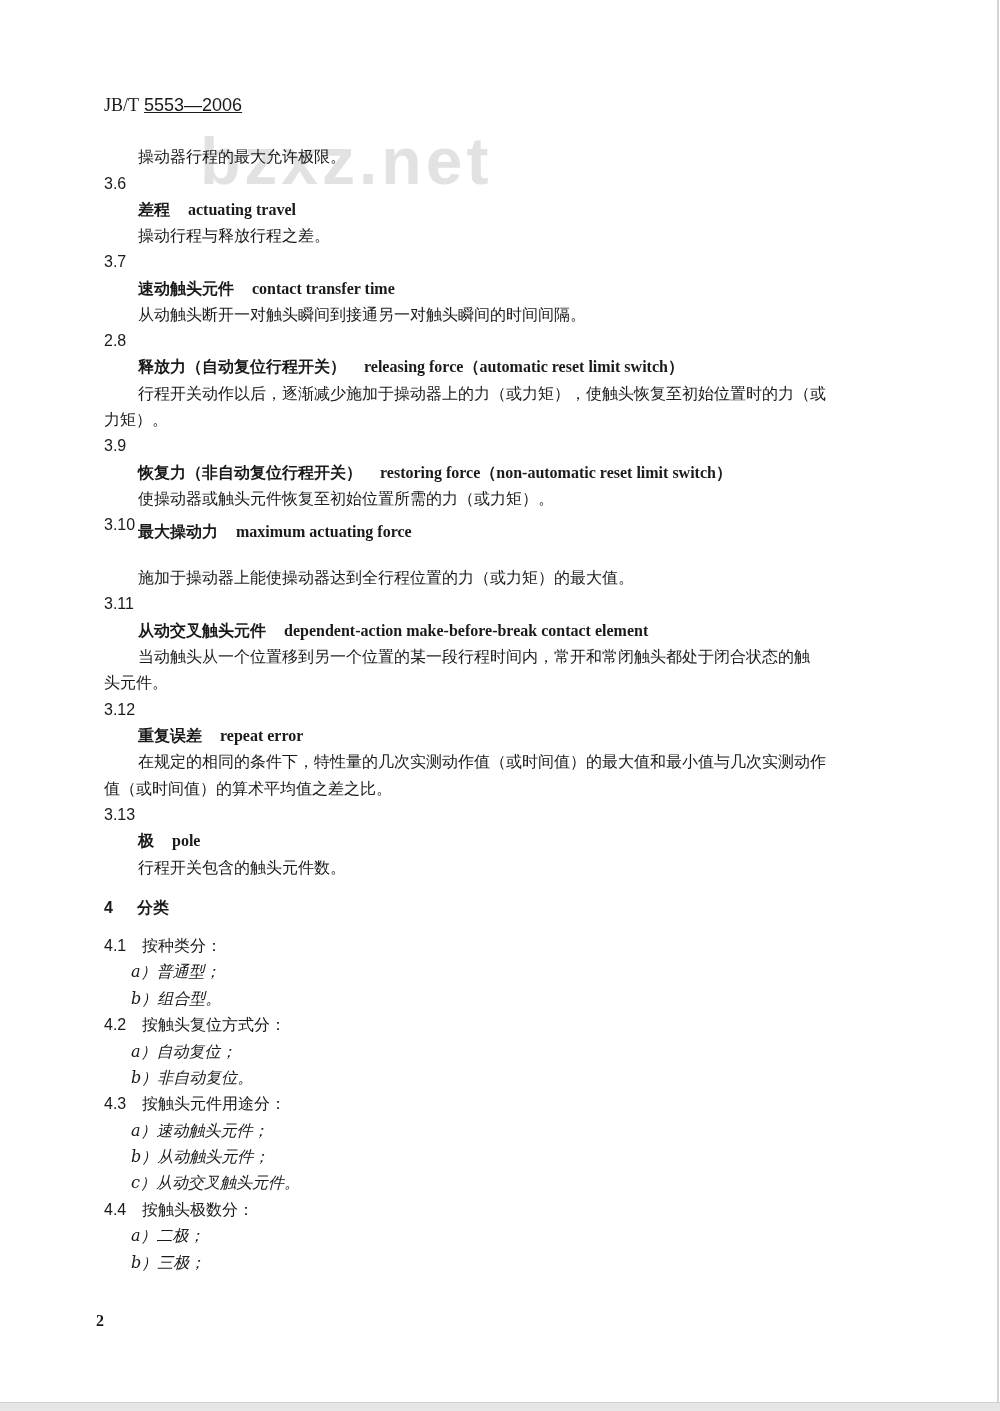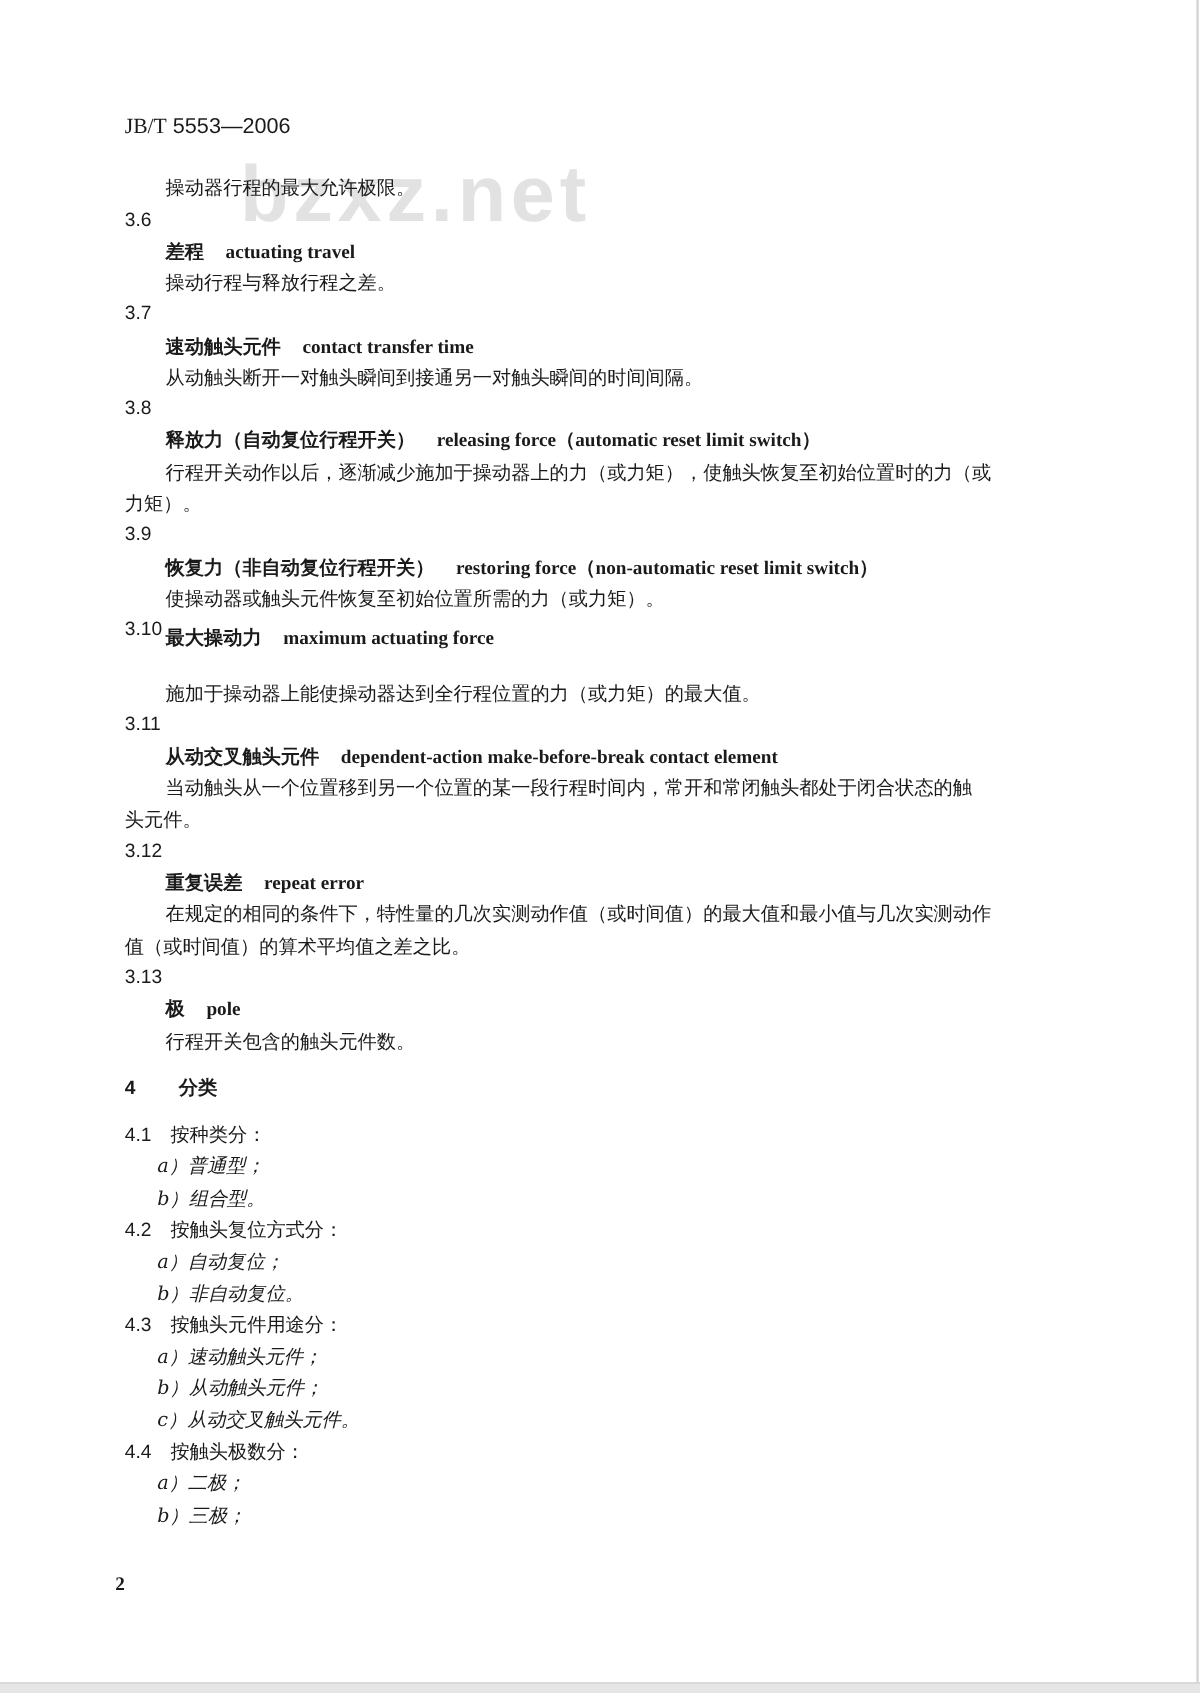--- a/index.html
+++ b/index.html
@@ -11,29 +11,29 @@
   .page-border-bottom { position: absolute; left: 0; top: 1402px; width: 1000px; height: 9px; background: #e6e6e6; border-top: 1px solid #d0d0d0; }
   .watermark {
     position: absolute; left: 200px; top: 128px; font-family: "Liberation Sans", sans-serif;
     font-weight: bold; font-size: 66px; letter-spacing: 4px; color: #e2e2e2; line-height: 1; z-index: 0;
   }
   .header-code {
     position: absolute; left: 104px; top: 95px; font-family: "Liberation Sans", sans-serif;
     font-size: 18px; font-weight: bold; z-index: 1;
   }
   .header-code .jb { font-family: "Liberation Serif", serif; font-weight: normal; }
-  .header-code .num { font-weight: normal; }
+  .header-code .num { font-weight: normal; text-decoration: underline; }
   .line { position: absolute; font-size: 16px; line-height: 20px; white-space: nowrap; z-index: 1; }
   .num-line { font-family: "Liberation Sans", sans-serif; font-size: 16px; left: 104px; }
   .term { left: 138px; font-weight: bold; }
   .term .en { font-family: "Liberation Serif", serif; font-weight: bold; margin-left: 18px; }
   .def { left: 138px; }
   .cont { left: 104px; }
   .sec { font-family: "Liberation Sans", sans-serif; font-weight: bold; font-size: 16px; left: 104px; }
-  .sec .title { margin-left: 36px; font-family: Liberation Sans, sans-serif; }
+  .sec .title { margin-left: 24px; font-family: Liberation Sans, sans-serif; }
   .sub { left: 104px; }
   .sub .n { font-family: "Liberation Sans", sans-serif; display: inline-block; width: 38px; }
   .item { left: 131px; font-style: italic; }
   .pagenum { position: absolute; left: 96px; top: 1312px; font-family: "Liberation Serif", serif; font-size: 16px; font-weight: bold; }
 </style>
 </head>
 <body>
 
 <div class="watermark">bzxz.net</div>
 
@@ -45,21 +45,21 @@
 <div class="line def" style="top:147px">操动器行程的最大允许极限。</div>
 
 <div class="line num-line" style="top:174px">3.6</div>
 <div class="line term" style="top:200px"><span>差程</span><span class="en">actuating travel</span></div>
 <div class="line def" style="top:226px">操动行程与释放行程之差。</div>
 
 <div class="line num-line" style="top:252px">3.7</div>
 <div class="line term" style="top:279px"><span>速动触头元件</span><span class="en">contact transfer time</span></div>
 <div class="line def" style="top:305px">从动触头断开一对触头瞬间到接通另一对触头瞬间的时间间隔。</div>
 
-<div class="line num-line" style="top:331px">3.8</div>
+<div class="line num-line" style="top:331px">2.8</div>
 <div class="line term" style="top:357px"><span>释放力（自动复位行程开关）</span><span class="en">releasing force（automatic reset limit switch）</span></div>
 <div class="line def" style="top:384px">行程开关动作以后，逐渐减少施加于操动器上的力（或力矩），使触头恢复至初始位置时的力（或</div>
 <div class="line cont" style="top:410px">力矩）。</div>
 
 <div class="line num-line" style="top:436px">3.9</div>
 <div class="line term" style="top:463px"><span>恢复力（非自动复位行程开关）</span><span class="en">restoring force（non-automatic reset limit switch）</span></div>
 <div class="line def" style="top:489px">使操动器或触头元件恢复至初始位置所需的力（或力矩）。</div>
 
 <div class="line num-line" style="top:515px">3.10</div>
 <div class="line term" style="top:522px"><span>最大操动力</span><span class="en">maximum actuating force</span></div>

